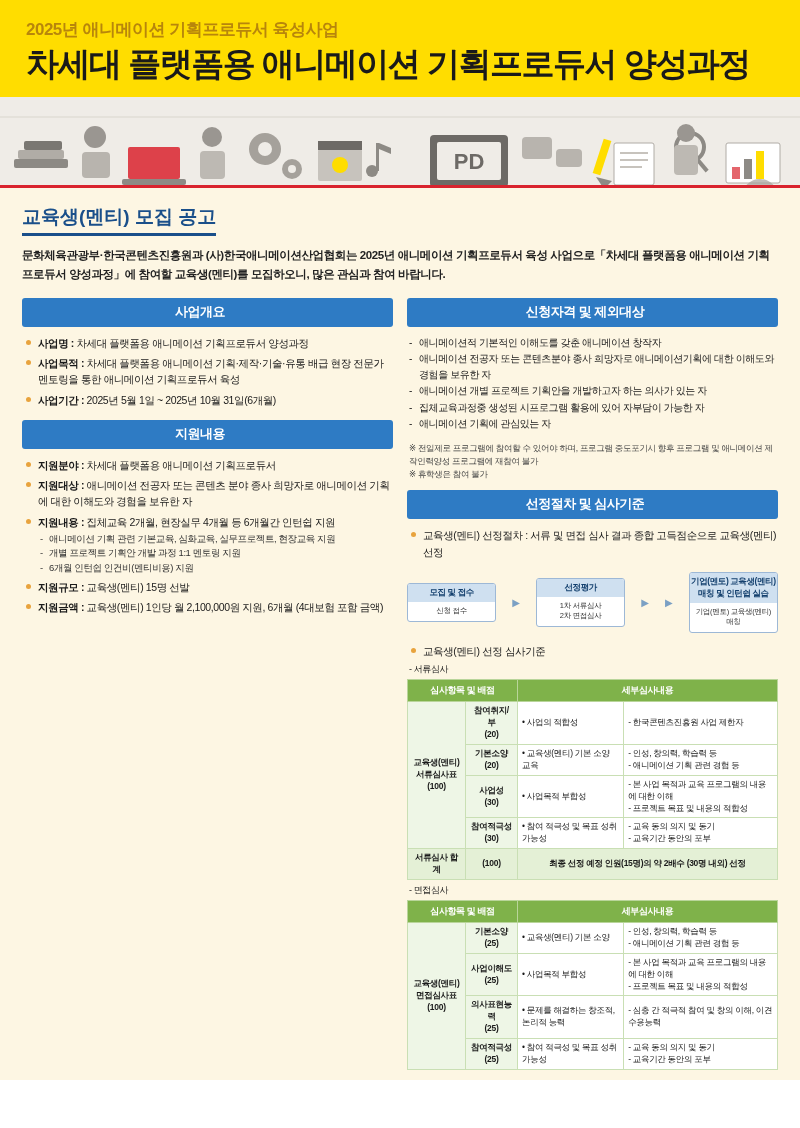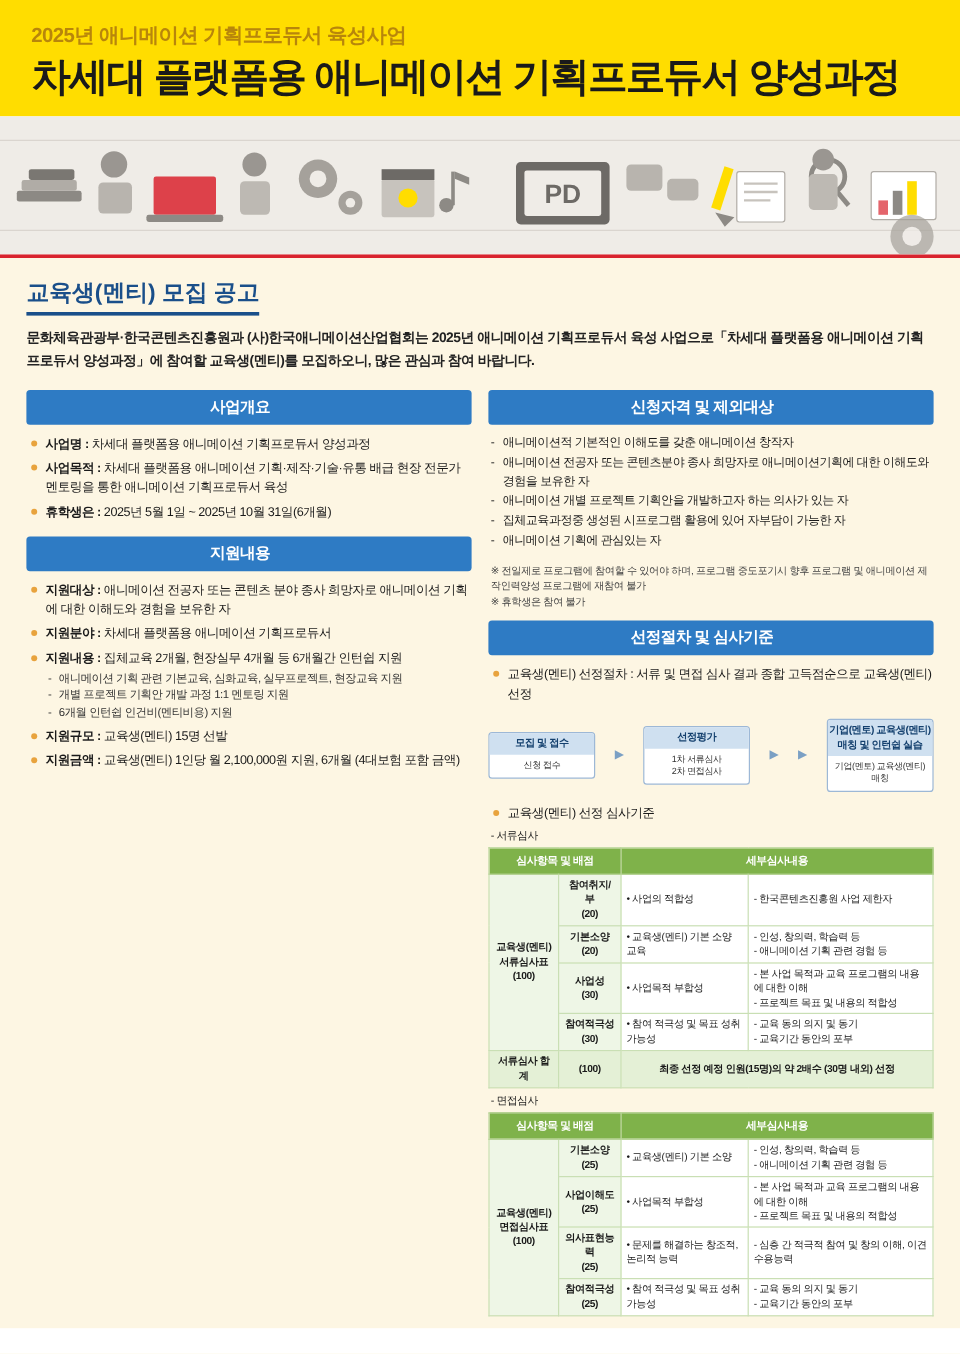--- a/index.html
+++ b/index.html
@@ -27,21 +27,21 @@
   .header-title {
     font-size: 33px;
     font-weight: bold;
     color: #1a1a1a;
     letter-spacing: -1.5px;
     line-height: 1.15;
   }
 
   
   .illus {
-    height: 118px;
+    height: 91px;
     background: linear-gradient(180deg,#f2f0ed 0%, #e9e6e1 100%);
     position: relative;
     overflow: hidden;
     border-bottom: 3px solid #d9232e;
   }
   .illus svg { display:block; }
 
   
   .body-wrap {
     background: #fdf6e3;
@@ -251,27 +251,27 @@
     <div class="notice-text">문화체육관광부·한국콘텐츠진흥원과 (사)한국애니메이션산업협회는 2025년 애니메이션 기획프로듀서 육성 사업으로「차세대 플랫폼용 애니메이션 기획프로듀서 양성과정」에 참여할 교육생(멘티)를 모집하오니, 많은 관심과 참여 바랍니다.</div>
 
     <div class="cols">
 
       <div class="col">
 
         <div class="sec-title">사업개요</div>
         <ul class="bullets">
           <li><b>사업명 :</b> <span>차세대 플랫폼용 애니메이션 기획프로듀서 양성과정</span></li>
           <li><b>사업목적 :</b> <span>차세대 플랫폼용 애니메이션 기획·제작·기술·유통 배급 현장 전문가 멘토링을 통한 애니메이션 기획프로듀서 육성</span></li>
-          <li><b>휴학생은 :</b> <span>2025년 5월 1일 ~ 2025년 10월 31일(6개월)</span></li>
+          <li><b>사업기간 :</b> <span>2025년 5월 1일 ~ 2025년 10월 31일(6개월)</span></li>
         </ul>
 
         <div class="sec-title">지원내용</div>
         <ul class="bullets">
+          <li><b>지원분야 :</b> <span>차세대 플랫폼용 애니메이션 기획프로듀서</span></li>
           <li><b>지원대상 :</b> <span>애니메이션 전공자 또는 콘텐츠 분야 종사 희망자로 애니메이션 기획에 대한 이해도와 경험을 보유한 자</span></li>
-          <li><b>지원분야 :</b> <span>차세대 플랫폼용 애니메이션 기획프로듀서</span></li>
           <li><b>지원내용 :</b> <span>집체교육 2개월, 현장실무 4개월 등 6개월간 인턴쉽 지원</span>
             <ul>
               <li>애니메이션 기획 관련 기본교육, 심화교육, 실무프로젝트, 현장교육 지원</li>
               <li>개별 프로젝트 기획안 개발 과정 1:1 멘토링 지원</li>
               <li>6개월 인턴쉽 인건비(멘티비용) 지원</li>
             </ul>
           </li>
           <li><b>지원규모 :</b> <span>교육생(멘티) 15명 선발</span></li>
           <li><b>지원금액 :</b> <span>교육생(멘티) 1인당 월 2,100,000원 지원, 6개월 (4대보험 포함 금액)</span></li>
         </ul>

